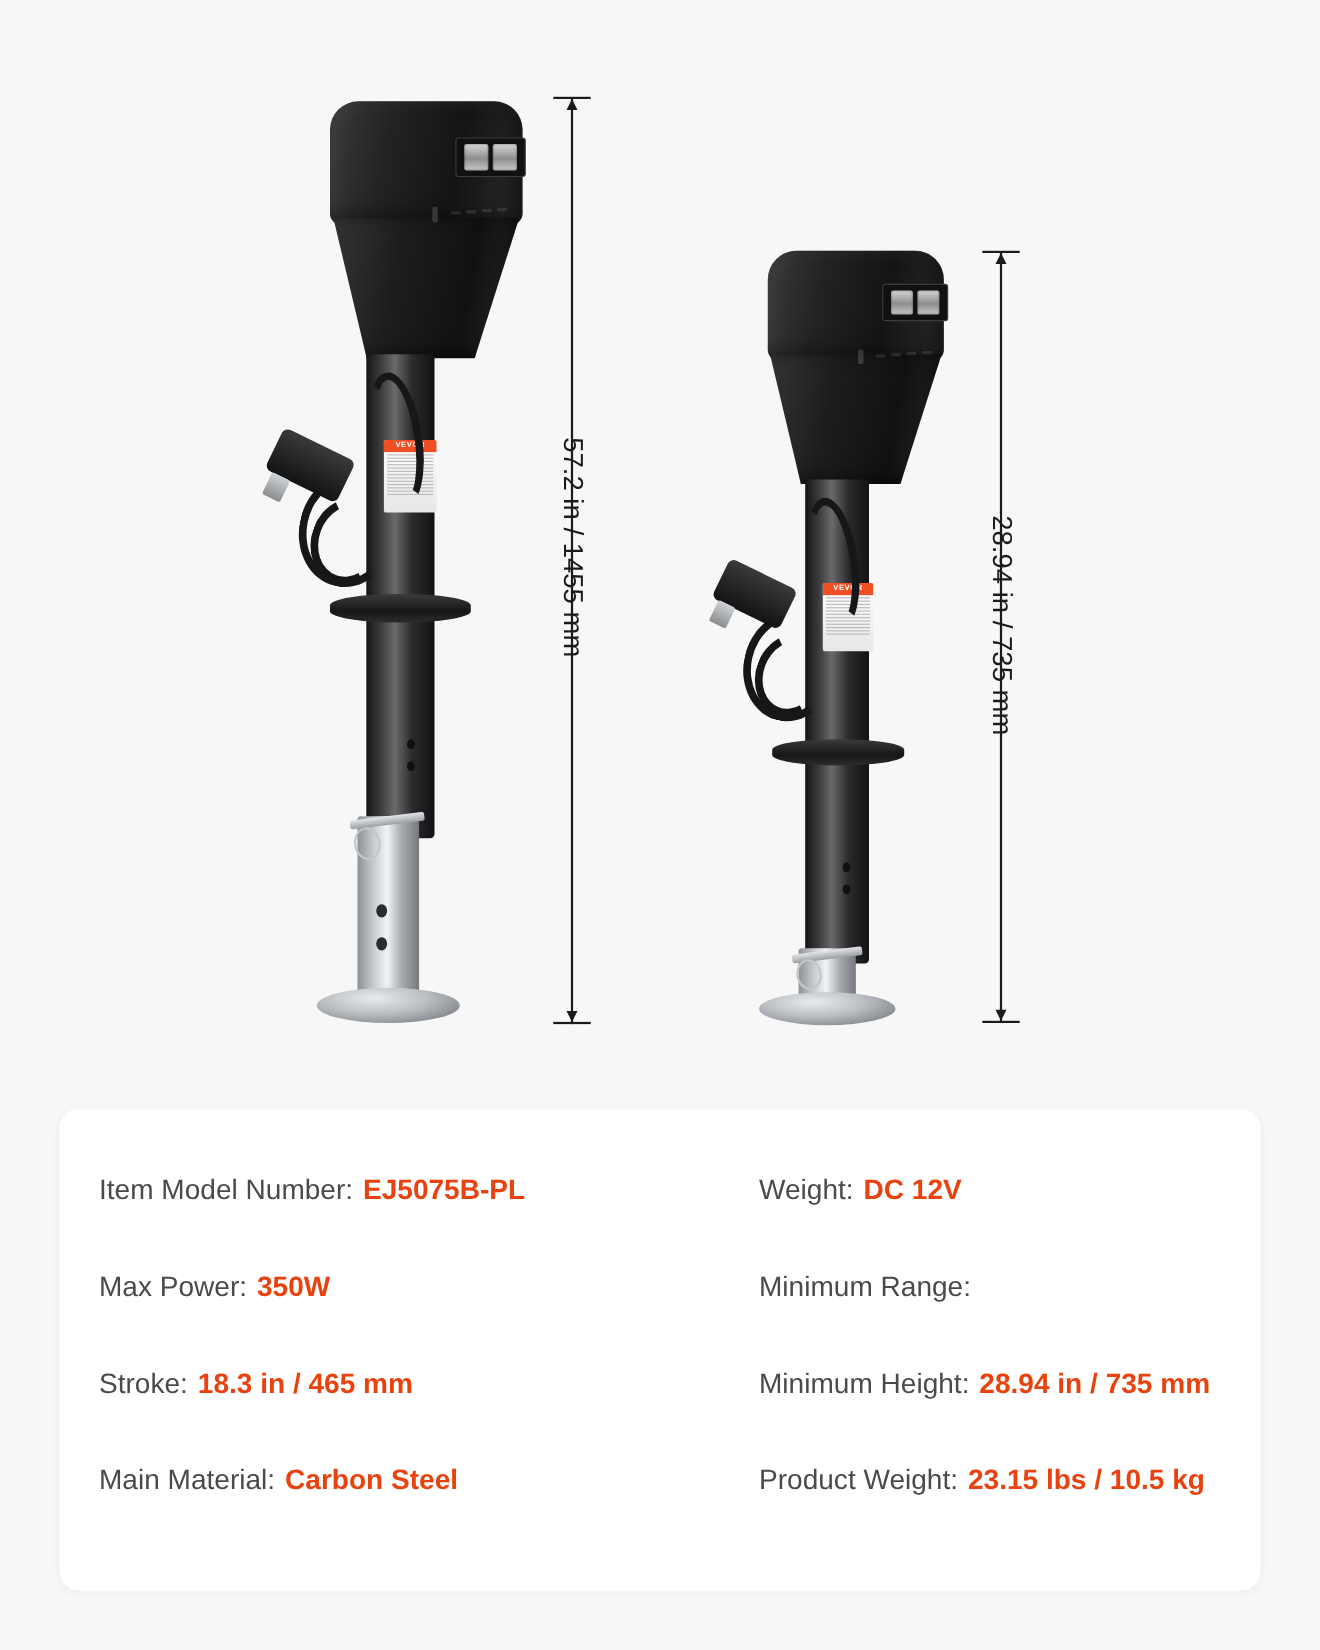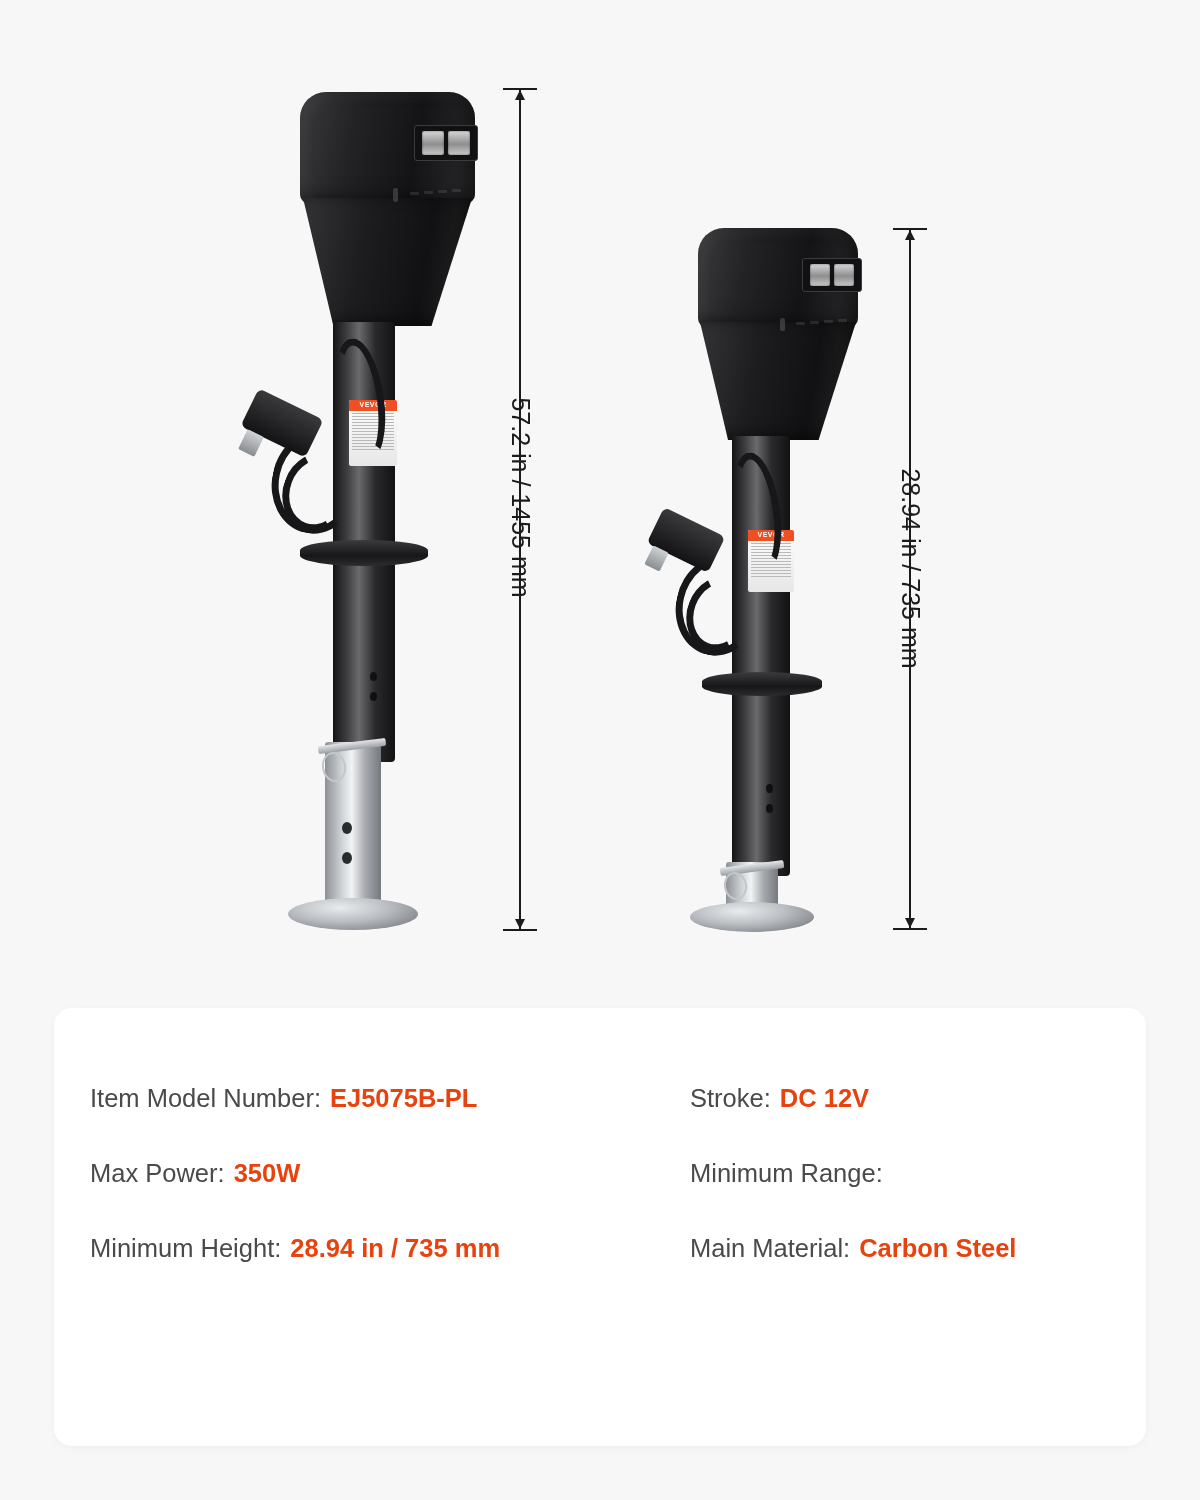--- a/index.html
+++ b/index.html
@@ -190,25 +190,25 @@
     top: 1008px;
     width: 1092px;
     height: 438px;
     background: #ffffff;
     border-radius: 18px;
     box-shadow: 0 2px 10px rgba(0,0,0,.04);
   }
   .spec-grid {
     position: absolute;
     left: 36px;
-    top: 54px;
+    top: 38px;
     right: 24px;
     display: grid;
     grid-template-columns: 600px 1fr;
-    row-gap: 3px;
+    row-gap: 16px;
   }
   .spec-row {
     height: 72px;
     display: flex;
     align-items: center;
     font-size: 25.5px;
     color: #4a4a4a;
   }
   .spec-row .k {
     white-space: nowrap;
@@ -363,38 +363,46 @@
 </div>
 
 <div class="spec-card">
   <div class="spec-grid">
 
     <div class="spec-row">
       <span class="k">Item Model Number:</span>
       <span class="v">EJ5075B-PL</span>
     </div>
     <div class="spec-row">
-      <span class="k">Stroke:</span>
+      <span class="k">Weight:</span>
       <span class="v">DC 12V</span>
     </div>
 
     <div class="spec-row">
       <span class="k">Max Power:</span>
       <span class="v">350W</span>
     </div>
 
     <div class="spec-row wide">
       <span class="k">Minimum Range:</span>
     </div>
+    <div class="spec-row">
+      <span class="k">Stroke:</span>
+      <span class="v">18.3 in / 465 mm</span>
+    </div>
 
     <div class="spec-row">
       <span class="k">Minimum Height:</span>
       <span class="v">28.94 in / 735 mm</span>
     </div>
     <div class="spec-row">
       <span class="k">Main Material:</span>
       <span class="v">Carbon Steel</span>
     </div>
 
+    <div class="spec-row">
+      <span class="k">Product Weight:</span>
+      <span class="v">23.15 lbs / 10.5 kg</span>
+    </div>
     <div class="spec-row"></div>
 
   </div>
 </div>
 
 </body></html>

